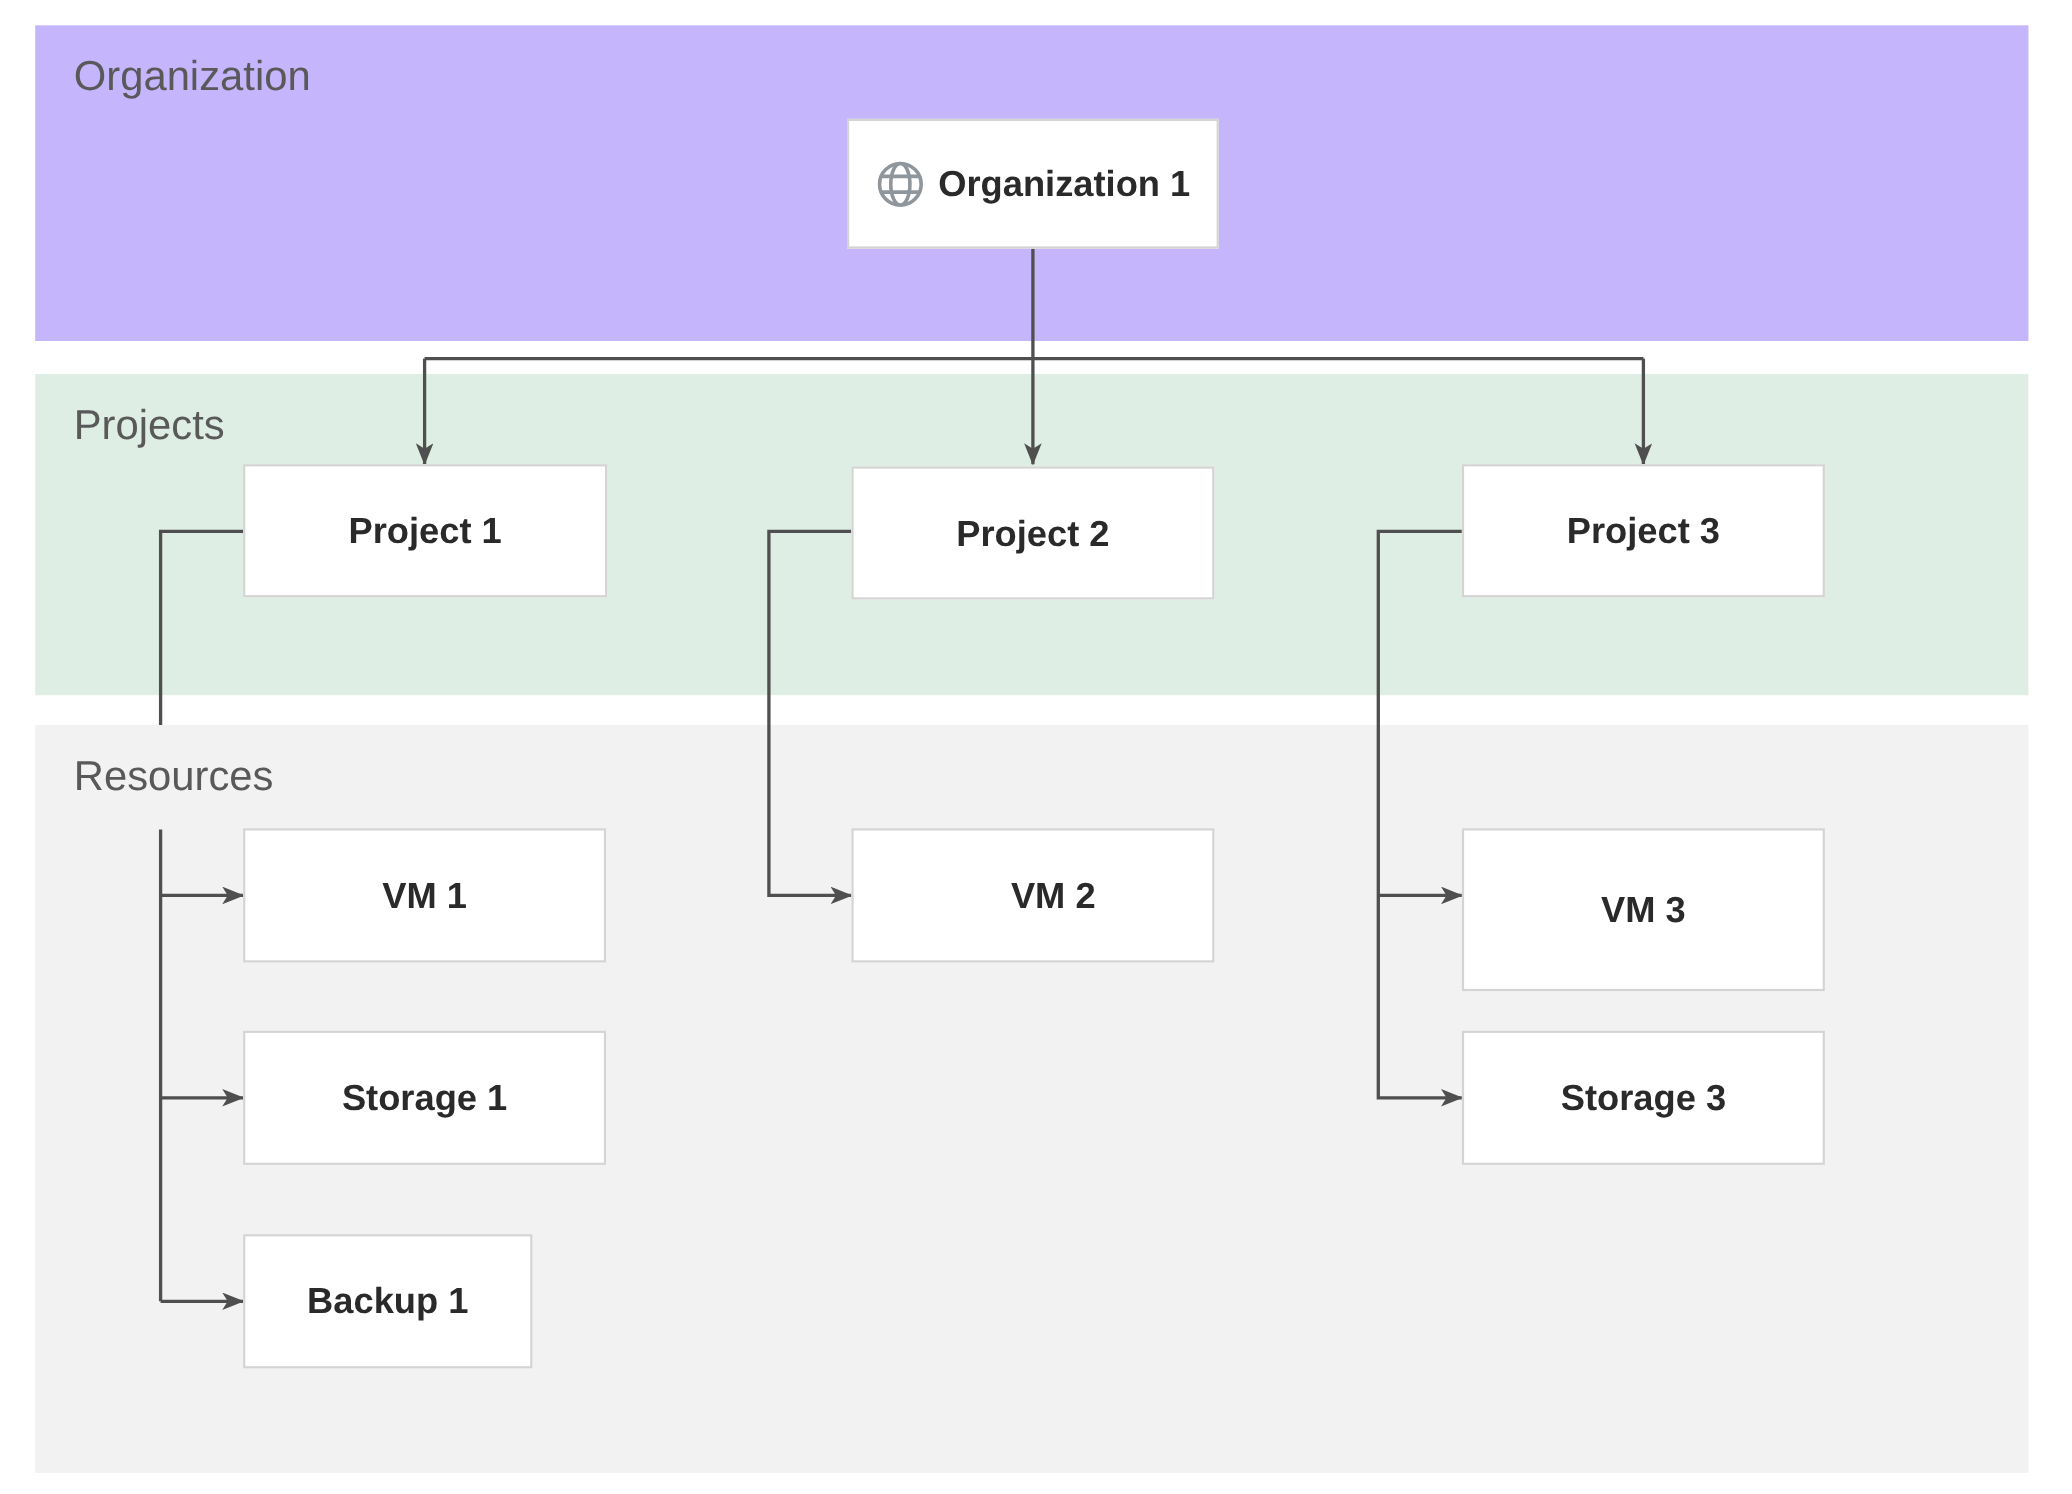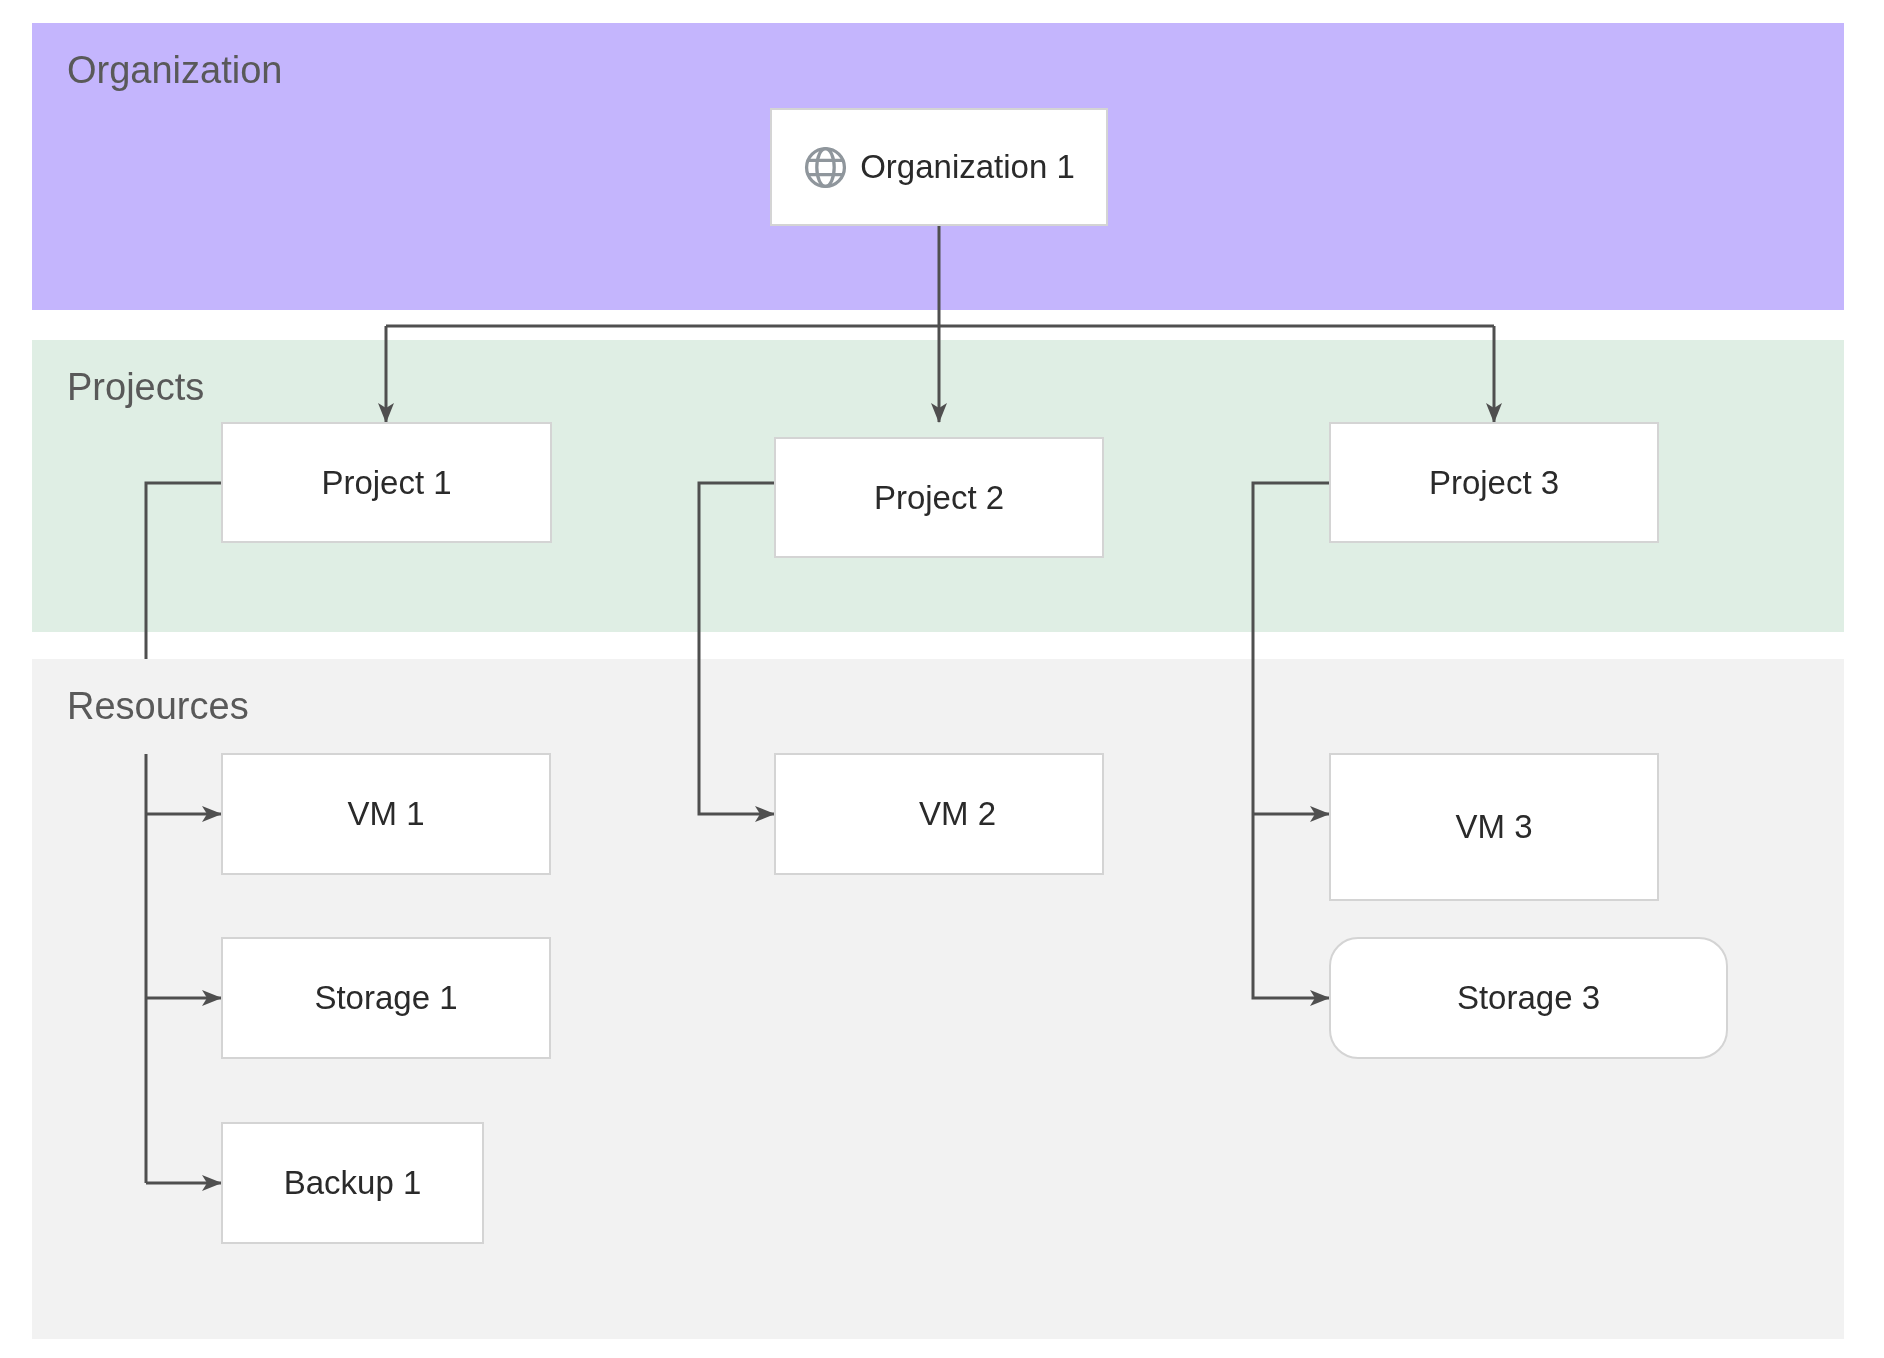--- a/index.html
+++ b/index.html
@@ -34,20 +34,21 @@
     background: #ffffff;
     border: 2px solid #d4d4d4;
     box-sizing: border-box;
     display: flex;
     align-items: center;
     justify-content: center;
     gap: 12px;
     font-size: 33px;
     color: #2a2a2a;
     white-space: nowrap;
+    font-weight: bold;
   }
   .node .icon {
     display: block;
     flex: 0 0 auto;
   }
   #connectors {
     position: absolute;
     left: 0;
     top: 0;
     pointer-events: none;
@@ -107,39 +108,39 @@
             <ellipse cx="22" cy="22" rx="8.5" ry="18.5"></ellipse>
             <line x1="4.6" y1="15" x2="39.4" y2="15"></line>
             <line x1="4.6" y1="29" x2="39.4" y2="29"></line>
           </g>
         </svg>
         <span>Organization 1</span>
       </div>
       <div class="node" style="left: 221px; top: 422px; width: 331px; height: 121px;">
         <span>Project 1</span>
       </div>
-      <div class="node" style="left: 774px; top: 437px; width: 330px; height: 121px;">
+      <div class="node" style="left: 774px; top: 424px; width: 330px; height: 121px;">
         <span>Project 2</span>
       </div>
       <div class="node" style="left: 1329px; top: 422px; width: 330px; height: 121px;">
         <span>Project 3</span>
       </div>
       <div class="node" style="left: 221px; top: 753px; width: 330px; height: 122px;">
         <span>VM 1</span>
       </div>
       <div class="node" style="left: 221px; top: 937px; width: 330px; height: 122px;">
         <span>Storage 1</span>
       </div>
       <div class="node" style="left: 221px; top: 1122px; width: 263px; height: 122px;">
         <span>Backup 1</span>
       </div>
       <div class="node" style="left: 774px; top: 753px; width: 330px; height: 122px; padding-left: 37px;">
         <span>VM 2</span>
       </div>
       <div class="node" style="left: 1329px; top: 753px; width: 330px; height: 148px;">
         <span>VM 3</span>
       </div>
-      <div class="node" style="left: 1329px; top: 937px; width: 399px; height: 122px; border-radius: 29px;">
+      <div class="node" style="left: 1329px; top: 937px; width: 330px; height: 122px;">
         <span>Storage 3</span>
       </div>
     </div>
 
 </div>
 
 </body></html>

